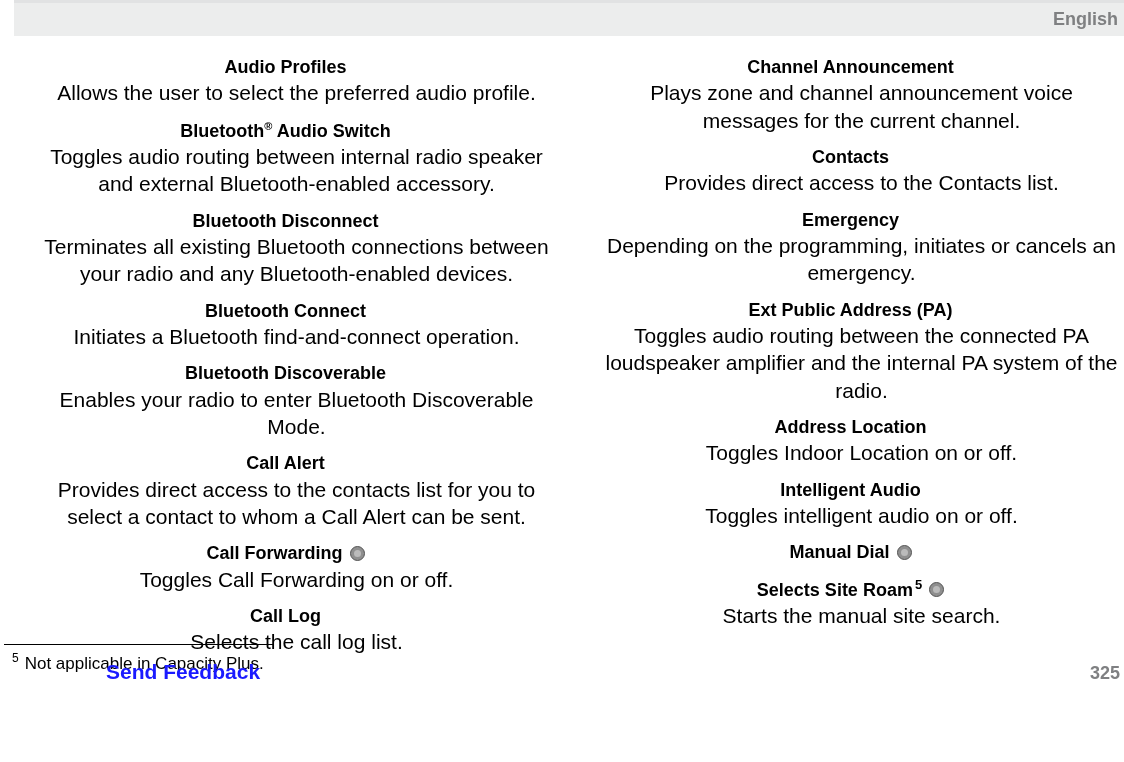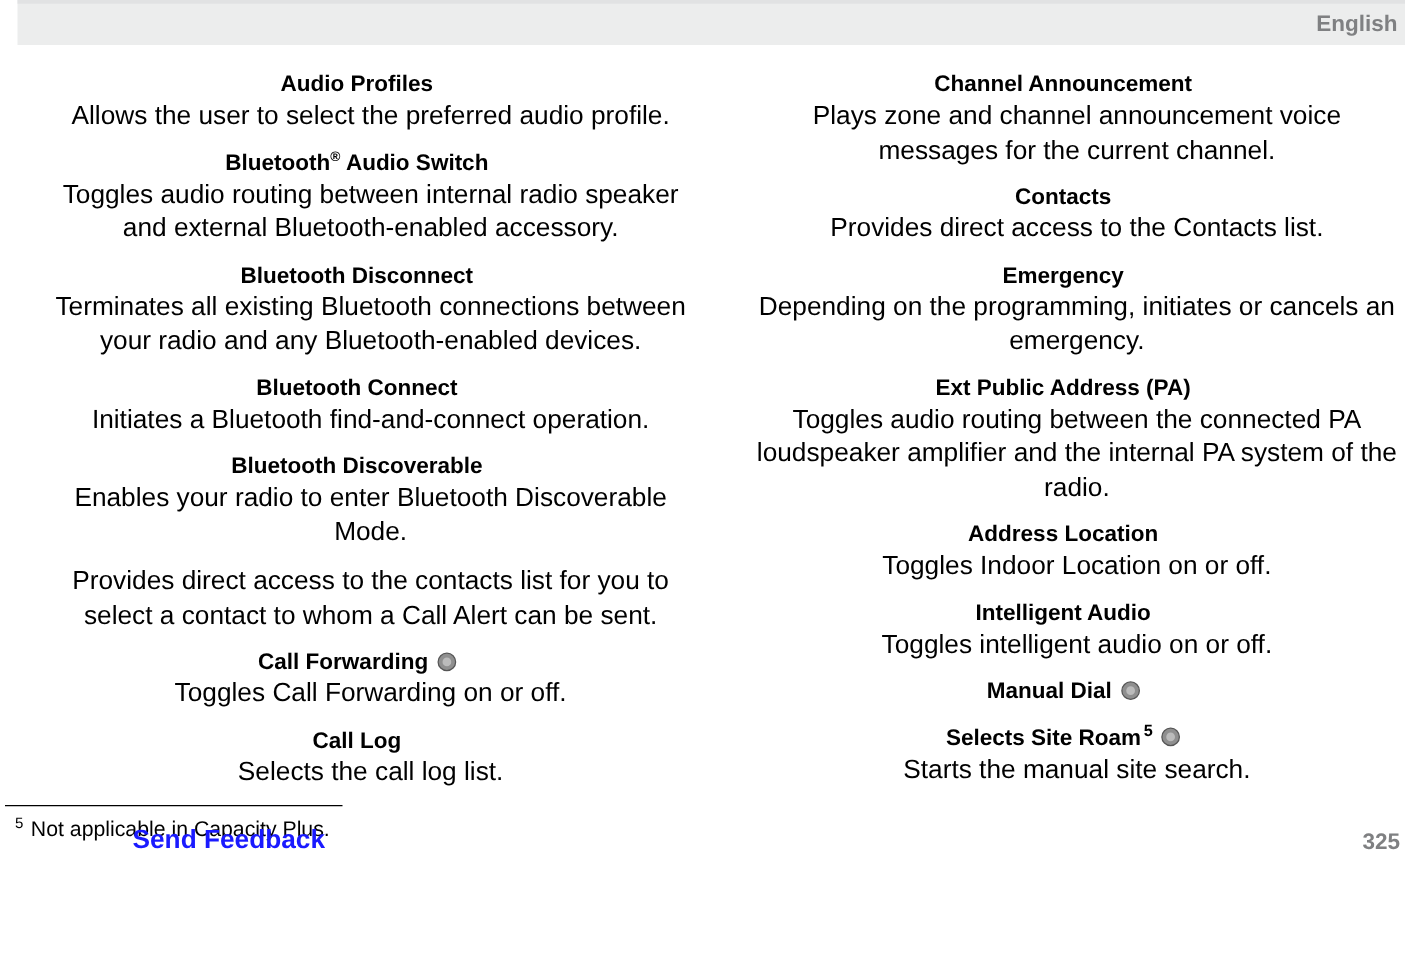--- a/index.html
+++ b/index.html
@@ -122,20 +122,21 @@
         </div>
         <div class="entry">
           <div class="entry-title"><span>Bluetooth Connect</span></div>
           <div class="entry-desc">Initiates a Bluetooth find-and-connect operation.</div>
         </div>
         <div class="entry">
           <div class="entry-title"><span>Bluetooth Discoverable</span></div>
           <div class="entry-desc">Enables your radio to enter Bluetooth Discoverable Mode.</div>
         </div>
         <div class="entry">
+          <div class="entry-title"><span>Call Alert</span></div>
           <div class="entry-desc">Provides direct access to the contacts list for you to select a contact to whom a Call Alert can be sent.</div>
         </div>
         <div class="entry">
           <div class="entry-title"><span>Call Forwarding</span> <span class="icon-badge"></span></div>
           <div class="entry-desc">Toggles Call Forwarding on or off.</div>
         </div>
         <div class="entry">
           <div class="entry-title"><span>Call Log</span></div>
           <div class="entry-desc">Selects the call log list.</div>
         </div>

